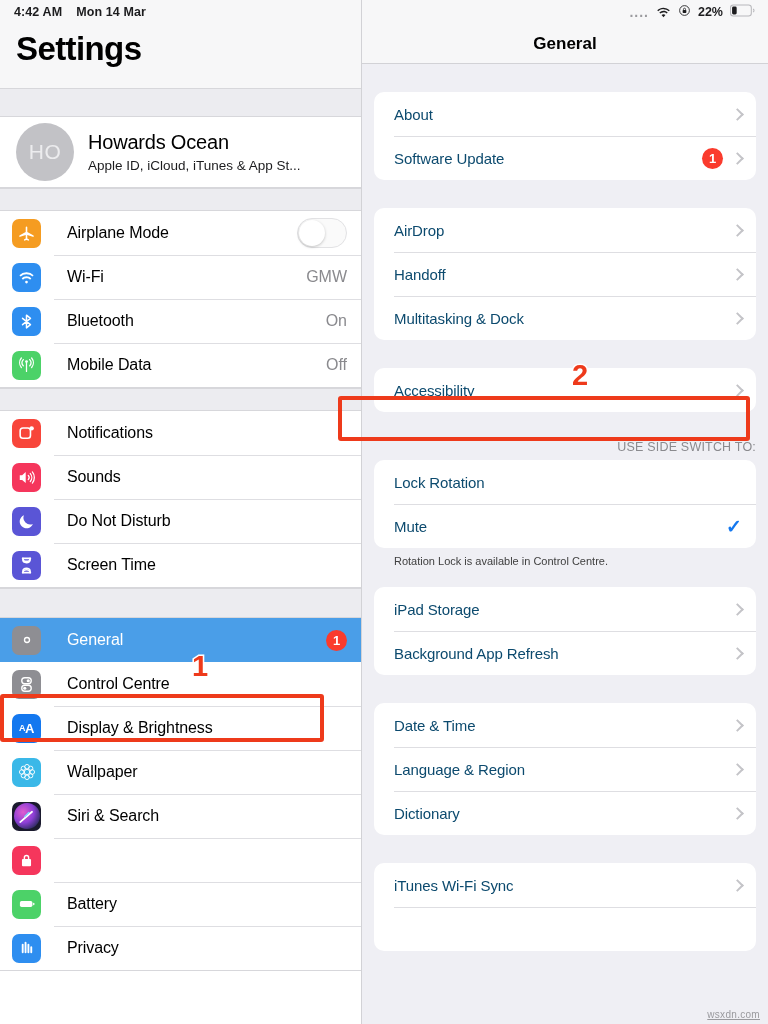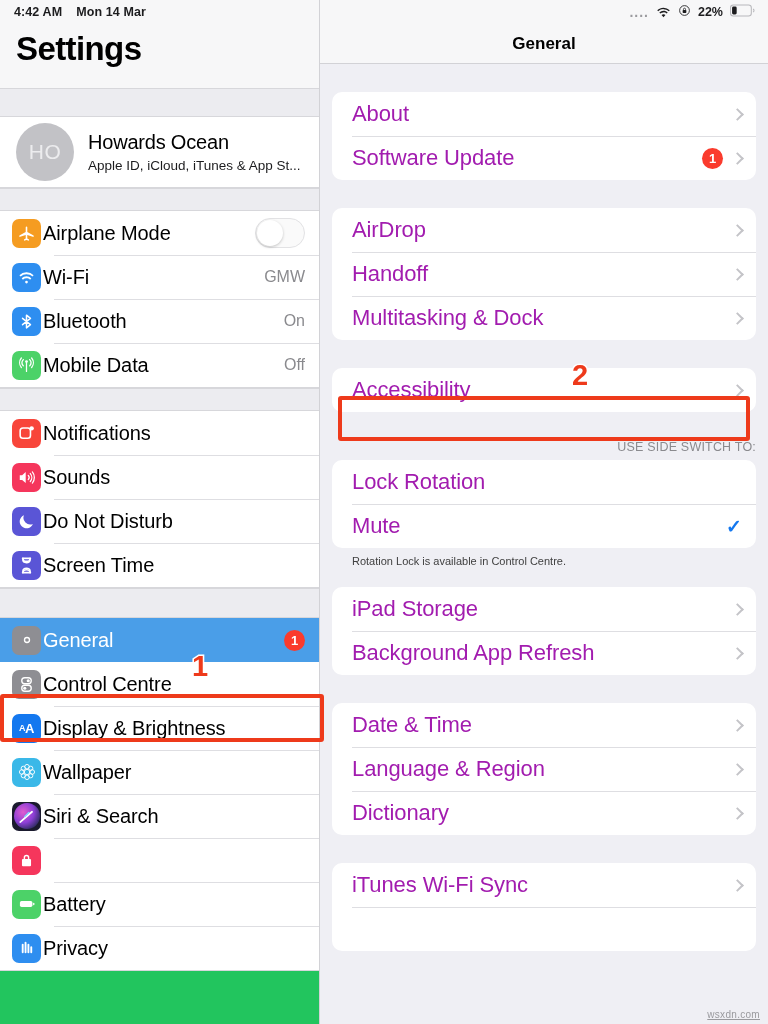--- a/index.html
+++ b/index.html
@@ -11,22 +11,22 @@
   }
   .screen {
     position: relative;
     width: 768px; height: 1024px;
     display: flex;
     background: #ececed;
   }
 
   
   .sidebar {
-    width: 320px; height: 1024px;
-    background: #22c55e;
+    width: 362px; height: 1024px;
+    background: #ffffff;
     position: relative;
     border-right: 1px solid #d2d2d6;
     overflow: hidden;
   }
   .status-bar {
     height: 24px;
     display: flex; align-items: center;
     padding: 0 0 0 14px;
     font-size: 12.5px; font-weight: bold; color: #1c1c1e;
     letter-spacing: 0.1px;
@@ -83,22 +83,22 @@
   .sb-row.selected .sb-label { color: #fff; }
   .sb-row.selected + .sb-row::before { background: transparent; }
   .sb-icon {
     width: 29px; height: 29px; border-radius: 7px;
     flex-shrink: 0;
     display: flex; align-items: center; justify-content: center;
     color: #fff;
   }
   .sb-icon svg { display: block; }
   .sb-label {
-    margin-left: 2px;
-    font-size: 20px; color: #000; letter-spacing: -0.1px;
+    margin-left: 26px;
+    font-size: 16px; color: #000; letter-spacing: -0.1px;
     flex: 1;
   }
   .sb-value { font-size: 16px; color: #8a8a8e; }
   .badge {
     width: 21px; height: 21px; border-radius: 50%;
     background: #fa3b2d; color: #fff;
     font-size: 13px; font-weight: bold;
     display: flex; align-items: center; justify-content: center;
   }
   .toggle-off {
@@ -147,21 +147,21 @@
     height: 44px;
     display: flex; align-items: center;
     padding: 0 14px 0 20px;
     position: relative;
   }
   .m-row + .m-row::before {
     content: "";
     position: absolute; left: 20px; right: 0; top: 0;
     height: 1px; background: #dedee2;
   }
-  .m-label { font-size: 22px; color: #a21caf; flex: 1; letter-spacing: -0.1px; }
+  .m-label { font-size: 15px; color: #0c4a6e; flex: 1; letter-spacing: -0.1px; }
   .chevron {
     width: 9px; height: 9px;
     border-right: 2px solid #c4c4c8;
     border-top: 2px solid #c4c4c8;
     transform: rotate(45deg);
     margin-left: 10px; flex-shrink: 0;
   }
   .check { color: #1478ef; font-size: 19px; font-weight: bold; }
   .m-header {
     font-size: 12.5px; color: #8a8a8e;

